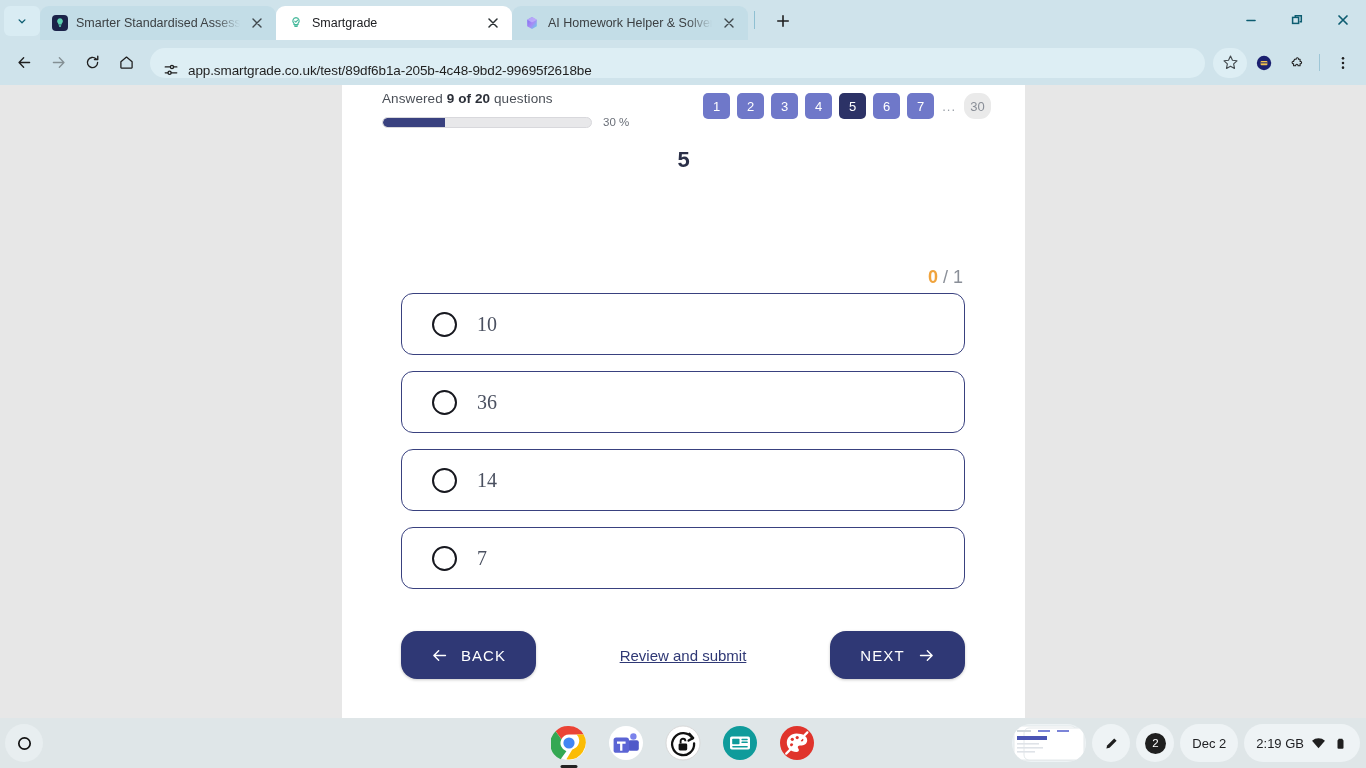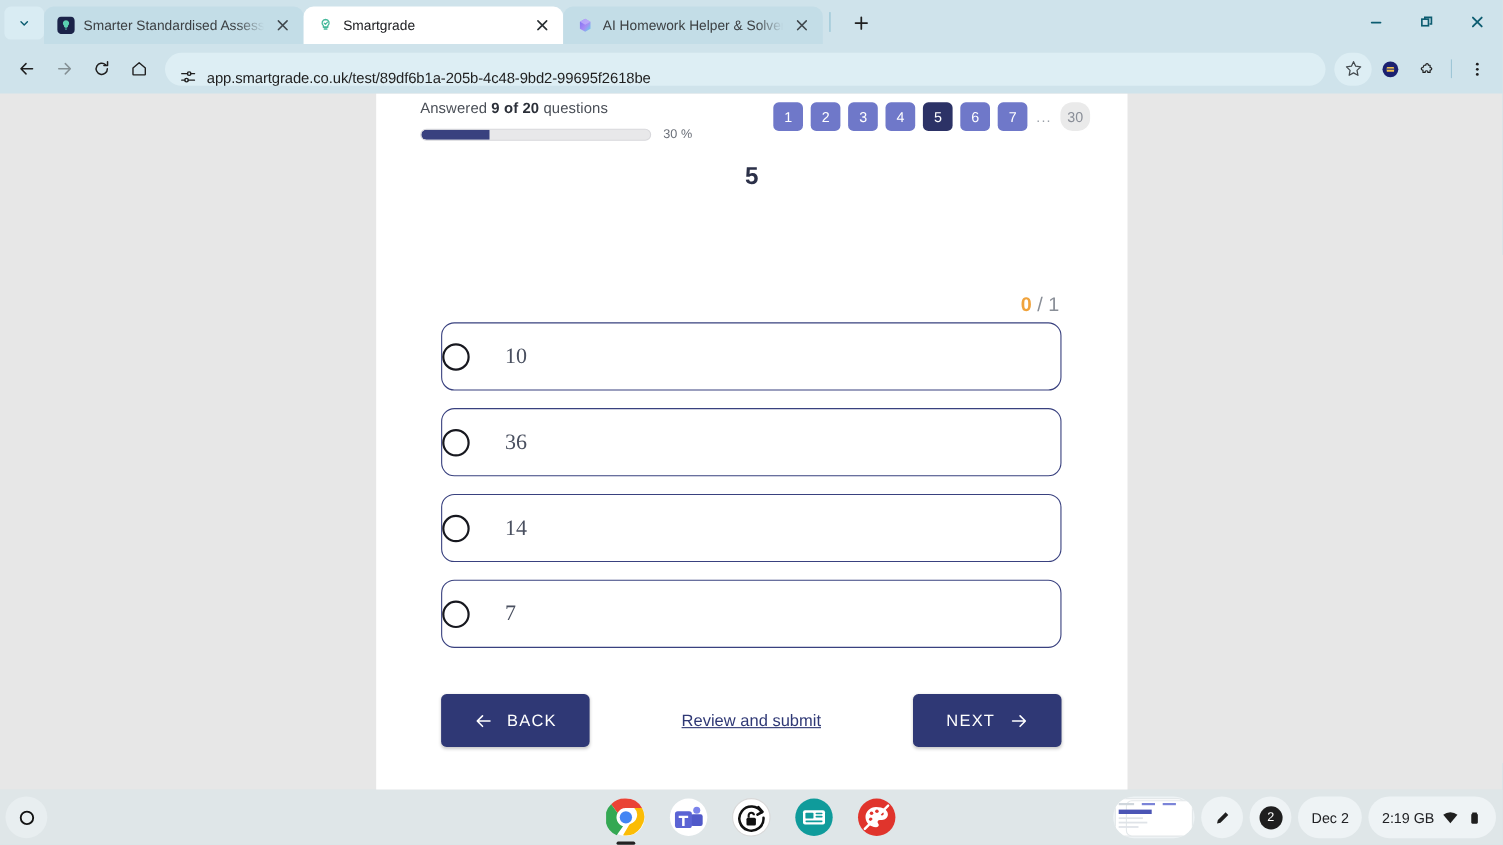--- a/index.html
+++ b/index.html
@@ -125,38 +125,38 @@
   }
   .score {
     position: absolute; top: 182px; right: 62px;
     font-size: 18px; color: #8a8f98;
   }
   .score .pts { color: #f0a33c; font-weight: 600; }
 
   .options { position: absolute; top: 208px; left: 59px; width: 564px; }
   .opt {
     height: 62px; border: 1.6px solid #39417f; border-radius: 12px;
-    display: flex; align-items: center; gap: 32px; 
+    display: flex; align-items: center; gap: 20px; padding-left: 30px;
     margin-bottom: 16px; background: #fff; cursor: pointer;
   }
   .radio {
     width: 25px; height: 25px; border-radius: 50%;
     border: 2.4px solid #17181f; flex: 0 0 25px; background: #fff;
   }
   .opt .olabel {
     font-family: "Liberation Serif", serif;
     font-size: 20px; color: #4a5060;
   }
 
   .actions {
     position: absolute; top: 546px; left: 59px; width: 564px;
     display: flex; align-items: center; justify-content: space-between;
   }
   .btn {
-    background: #2f3875; color: #fff; border: none; border-radius: 5px;
+    background: #2f3875; color: #fff; border: none; border-radius: 16px;
     height: 48px; min-width: 135px; padding: 0 22px;
     display: flex; align-items: center; justify-content: center; gap: 13px;
     font-size: 15px; letter-spacing: 1.1px; cursor: pointer;
     font-family: "Liberation Sans", sans-serif;
     box-shadow: 0 1px 3px rgba(0,0,0,.22);
   }
   .btn svg { width: 17px; height: 17px; }
   .linkbtn {
     font-size: 15px; color: #2f3875; text-decoration: underline; cursor: pointer;
   }

